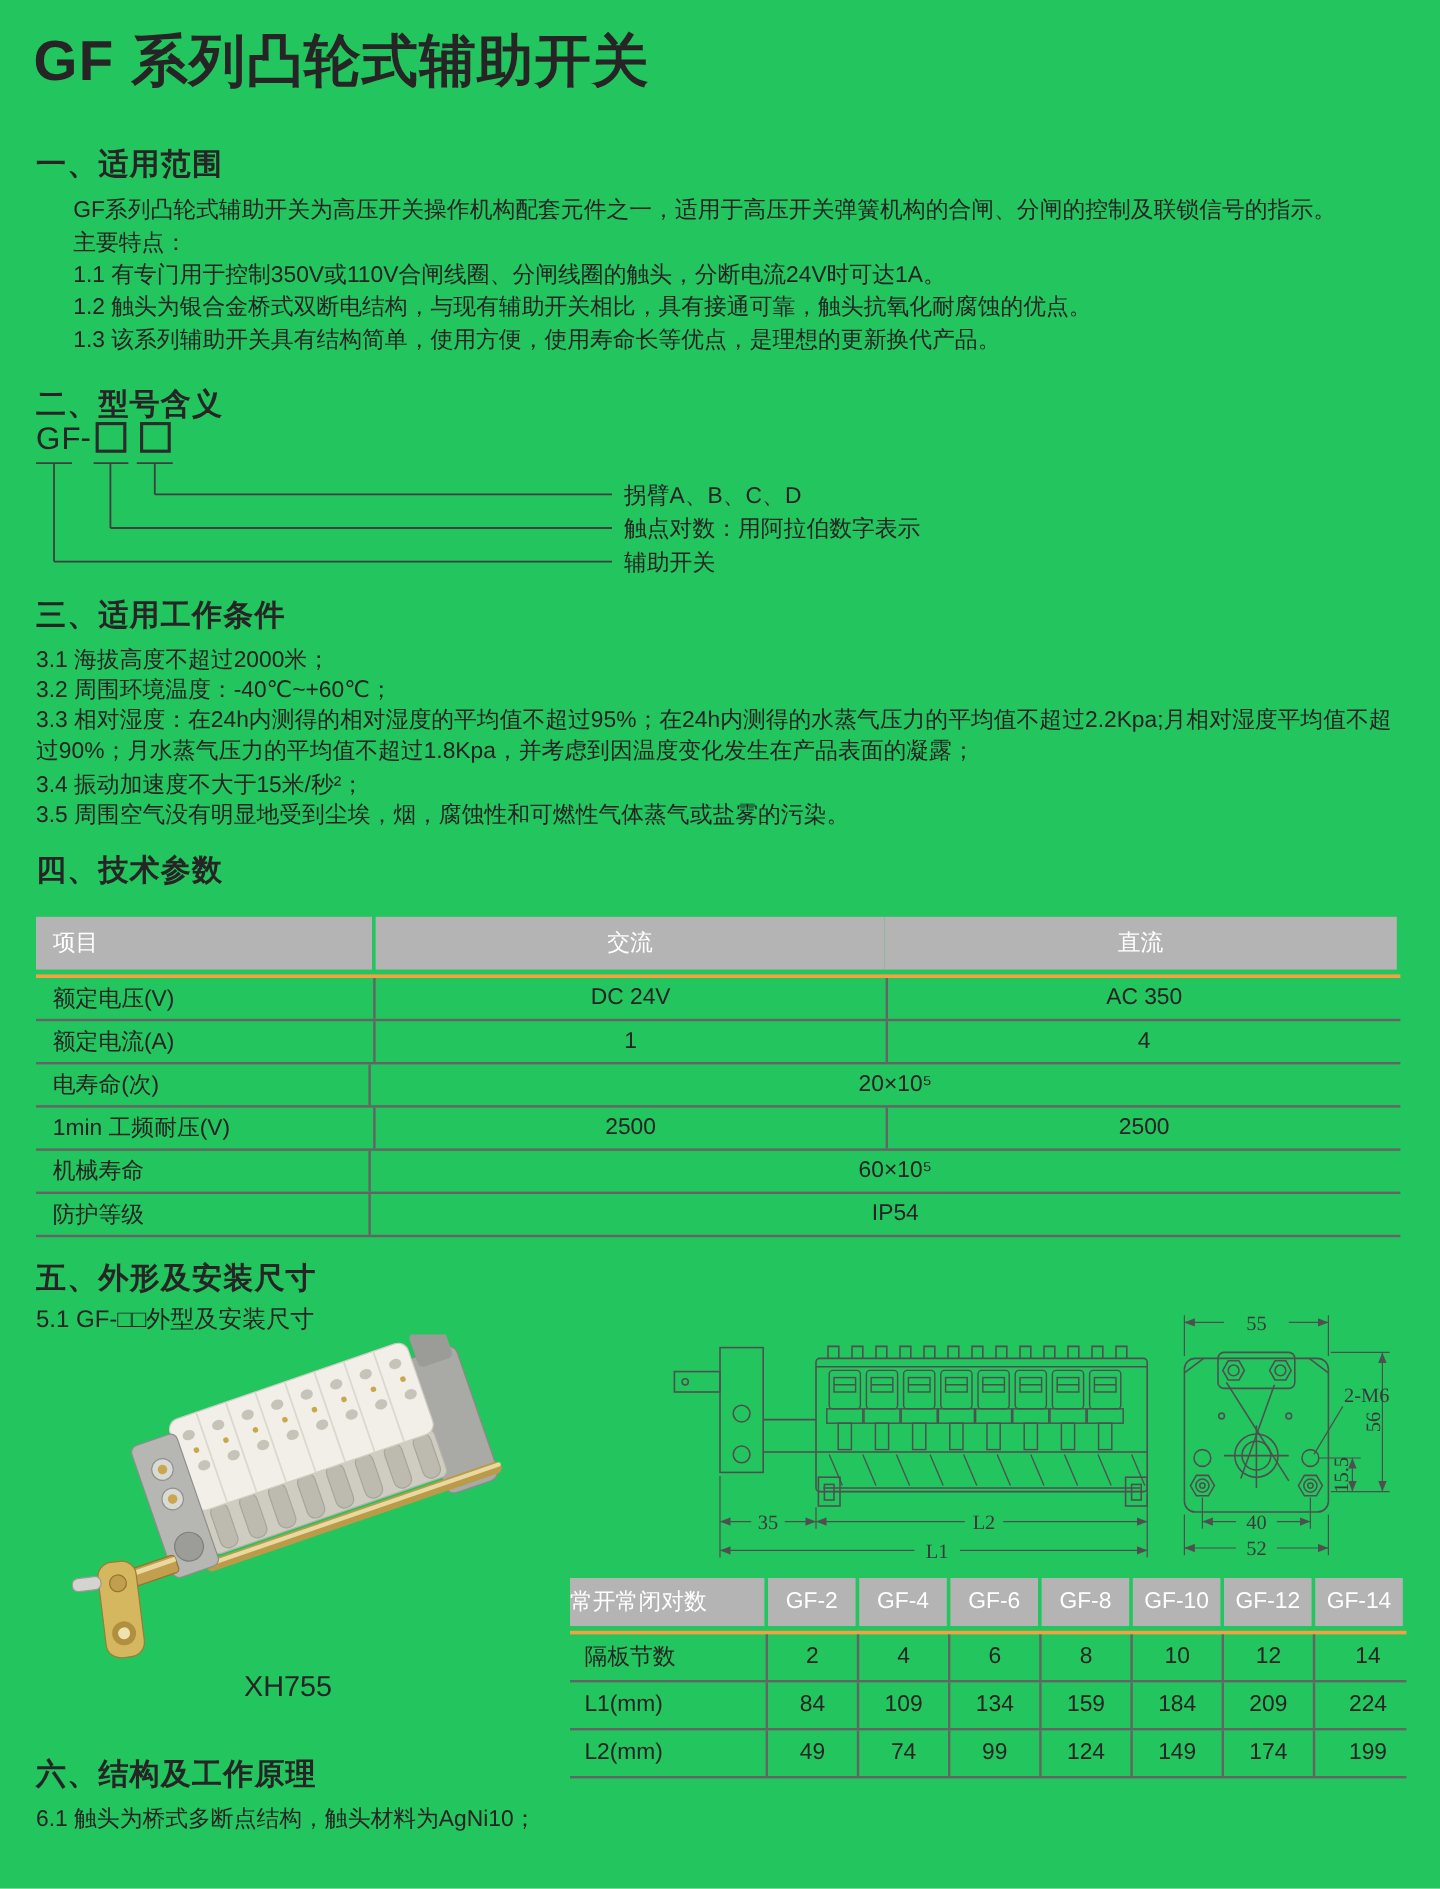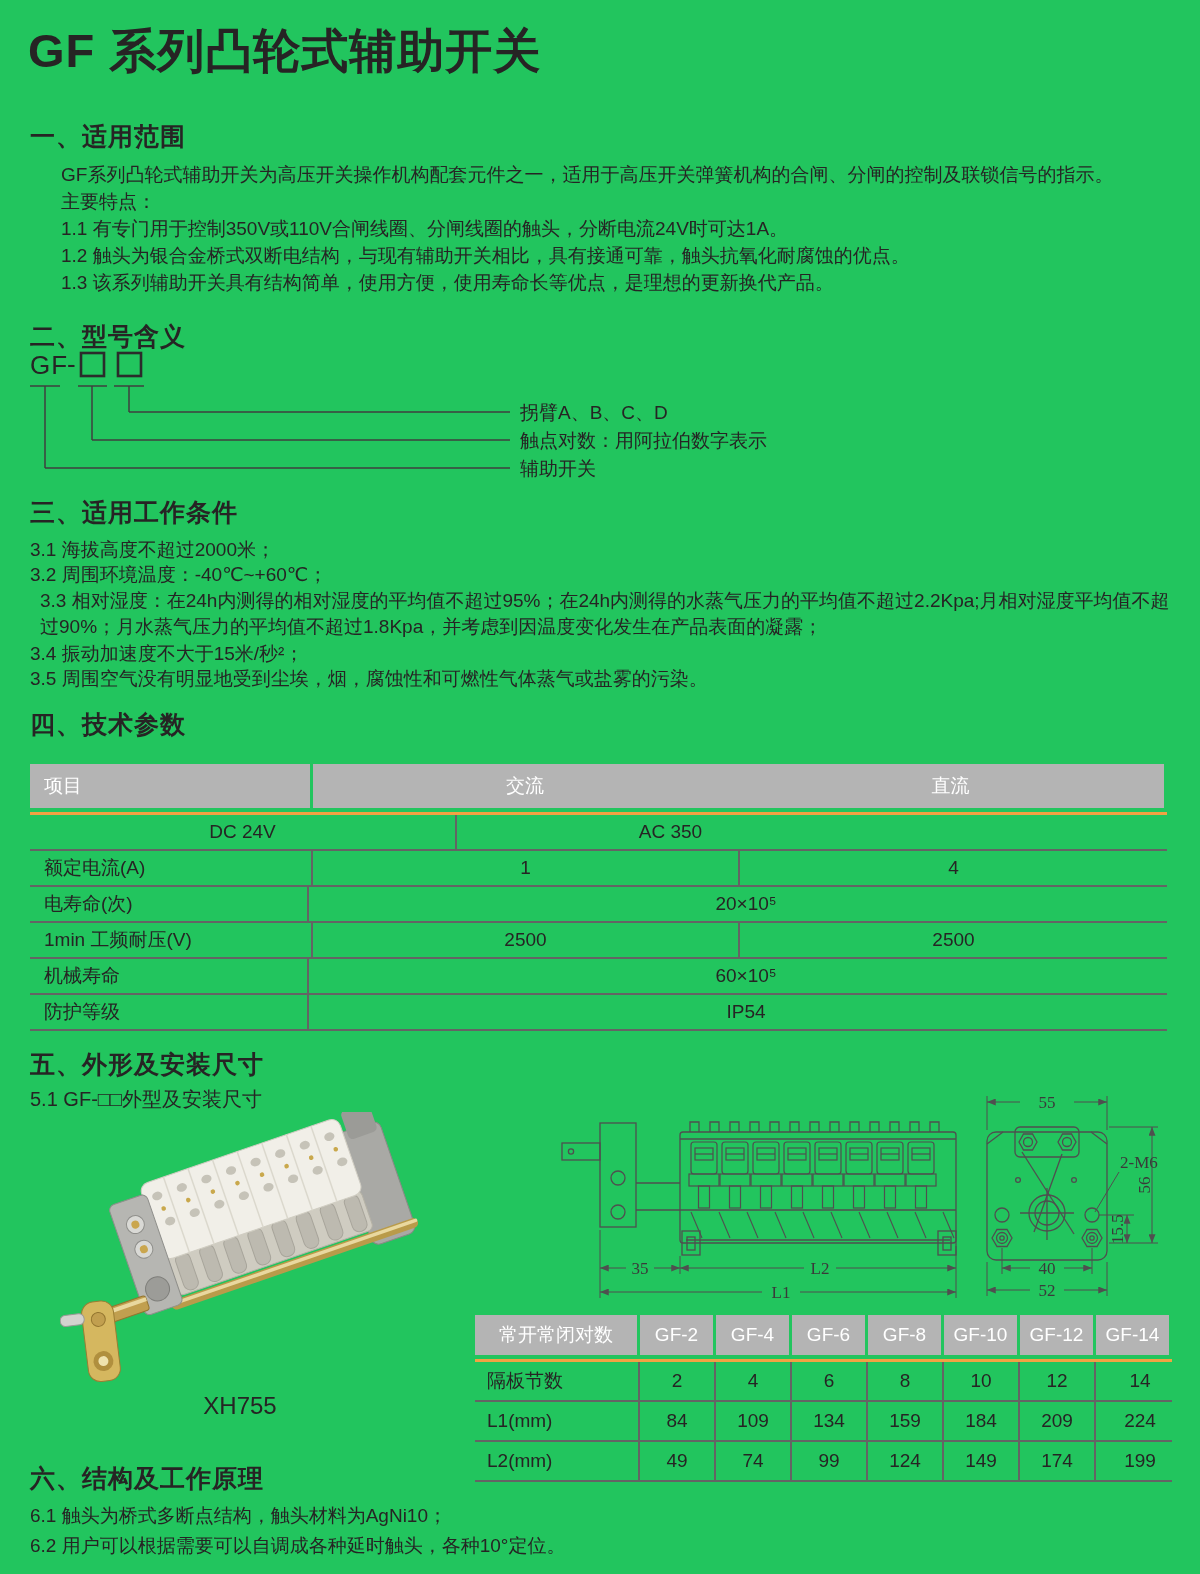--- a/index.html
+++ b/index.html
@@ -29,21 +29,21 @@
   .c { display:flex; align-items:center; box-sizing:border-box; }
   .t1 .c1 { width:283px; padding-left:14px; border-right:2px solid #646464; }
   .t1 .c2 { width:427px; justify-content:center; }
   .t1 .c2.div { border-right:2px solid #646464; }
   .t1 .c3 { width:427px; justify-content:center; }
   .t1 .cspan { width:854px; justify-content:center;margin-left:16px; }
 
   
   .t2 { left:475px; top:1315px; width:697px; }
   .t2 .thead { height:40px; }
-  .t2 .th1 { width:162px; padding-left:24px; margin-right:3px; }
+  .t2 .th1 { width:162px; padding-left:0; margin-right:3px; }
   .t2 .thv { width:73px; justify-content:center; margin-right:3px; }
   .t2 .thv.last { margin-right:0; }
   .t2 .row { height:38px; }
   .t2 .c1 { width:165px; padding-left:12px; border-right:2px solid #646464; }
   .t2 .cv { width:76px; justify-content:center; border-right:2px solid #646464; }
   .t2 .cv.last { border-right:none;padding-left:12px; }
 
   .caption { left:60px; top:1392px; width:360px; text-align:center; font-size:24px; }
 
   svg text.dim {
@@ -85,34 +85,35 @@
       <line x1="15" y1="118" x2="480" y2="118"></line>
     </g>
     <text x="490" y="69" class="cjk">拐臂A、B、C、D</text>
     <text x="490" y="97" class="cjk">触点对数：用阿拉伯数字表示</text>
     <text x="490" y="125" class="cjk">辅助开关</text>
   </svg>
 
   <div class="abs h2" style="left:30px; top:496px;">三、适用工作条件</div>
   <div class="abs tx" style="left:30px; top:537px;">3.1 海拔高度不超过2000米；</div>
   <div class="abs tx" style="left:30px; top:562px;">3.2 周围环境温度：-40℃~+60℃；</div>
-  <div class="abs tx-wrap" style="left:40px; top:588px; width:1145px;">3.3 相对湿度：在24h内测得的相对湿度的平均值不超过95%；在24h内测得的水蒸气压力的平均值不超过2.2Kpa;月相对湿度平均值不超过90%；月水蒸气压力的平均值不超过1.8Kpa，并考虑到因温度变化发生在产品表面的凝露；</div>
+  <div class="abs tx-wrap" style="left:30px; top:588px; width:1145px;">3.3 相对湿度：在24h内测得的相对湿度的平均值不超过95%；在24h内测得的水蒸气压力的平均值不超过2.2Kpa;月相对湿度平均值不超过90%；月水蒸气压力的平均值不超过1.8Kpa，并考虑到因温度变化发生在产品表面的凝露；</div>
   <div class="abs tx" style="left:30px; top:641px;">3.4 振动加速度不大于15米/秒²；</div>
   <div class="abs tx" style="left:30px; top:666px;">3.5 周围空气没有明显地受到尘埃，烟，腐蚀性和可燃性气体蒸气或盐雾的污染。</div>
 
   <div class="abs h2" style="left:30px; top:708px;">四、技术参数</div>
 
   <div class="abs t1">
     <div class="thead">
       <div class="th th1">项目</div>
       <div class="th th3">交流</div>
       <div class="th th2">直流</div>
     </div>
     <div class="oline"></div>
     <div class="row">
+      <div class="c c1">额定电压(V)</div>
       <div class="c c2 div">DC 24V</div>
       <div class="c c3">AC 350</div>
     </div>
     <div class="row">
       <div class="c c1">额定电流(A)</div>
       <div class="c c2 div">1</div>
       <div class="c c3">4</div>
     </div>
     <div class="row">
       <div class="c c1">电寿命(次)</div>
@@ -372,15 +373,14 @@
       <div class="c cv">99</div>
       <div class="c cv">124</div>
       <div class="c cv">149</div>
       <div class="c cv">174</div>
       <div class="c cv last">199</div>
     </div>
   </div>
 
   <div class="abs h2" style="left:30px; top:1462px;">六、结构及工作原理</div>
   <div class="abs tx" style="left:30px; top:1503px;">6.1 触头为桥式多断点结构，触头材料为AgNi10；</div>
-  <div class="abs tx" style="left:30px; top:1533px;">6.2 用户可以根据需要可以自调成各种延时触头，各种10°定位。</div>
 
 </div>
 
 </body></html>

